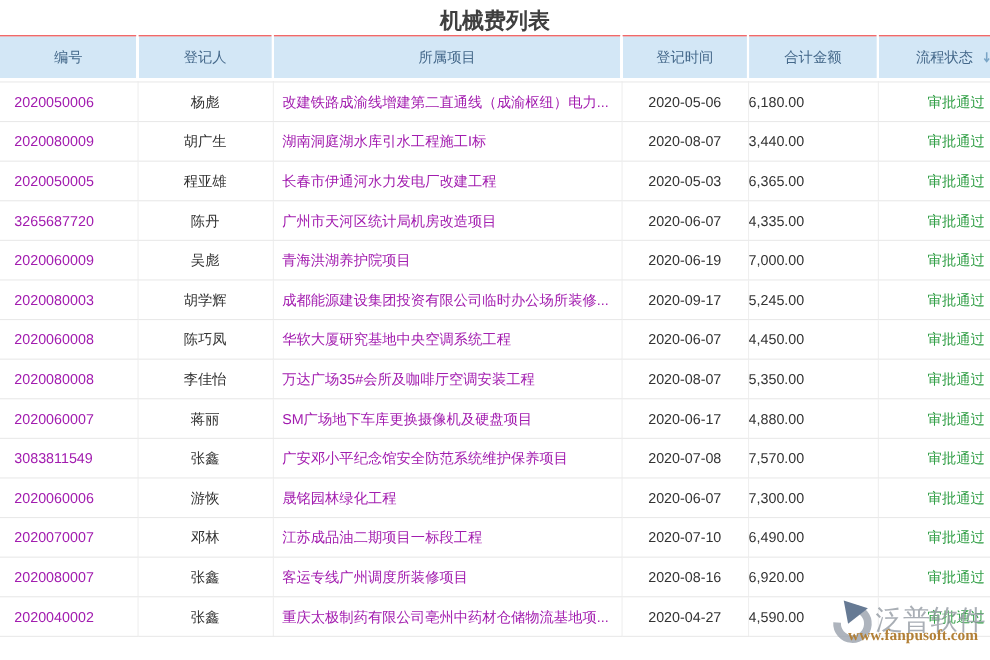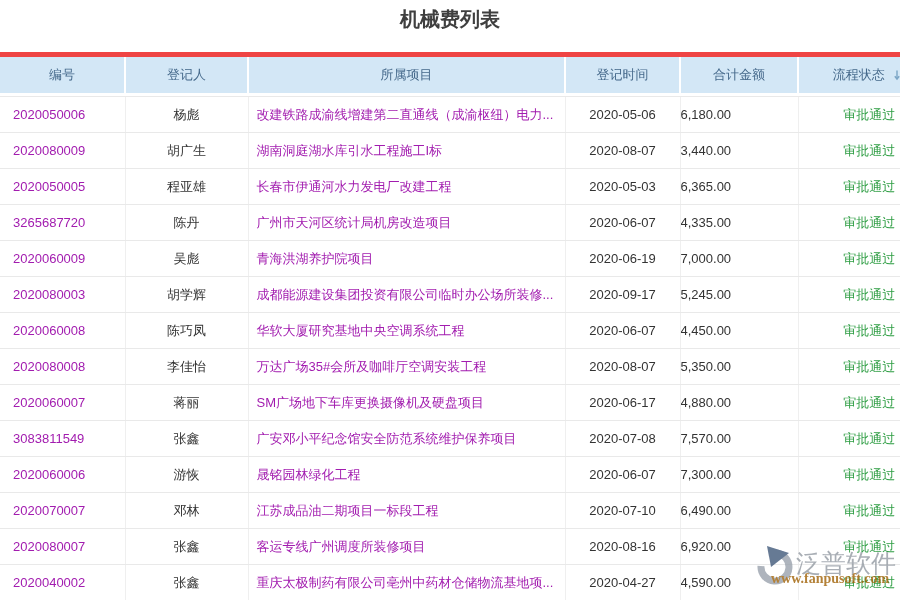--- a/index.html
+++ b/index.html
@@ -2,27 +2,27 @@
 <html><head>
 <meta charset="utf-8">
 <style>
   * { box-sizing: border-box; margin: 0; padding: 0; }
   html, body { width: 900px; height: 600px; overflow: hidden; background: #fff; }
   .page {
     position: relative; width: 900px; height: 600px; overflow: hidden;
     font-family: "Liberation Sans", sans-serif; background: #fff;
   }
   .page-title {
-    height: 52px; line-height: 38px; text-align: center;
+    height: 32px; line-height: 38px; text-align: center;
     font-size: 20px; font-weight: bold; color: #3f3f3f; border-radius: 10px;
   }
   table.grid { border-collapse: collapse; table-layout: fixed; width: 940px; }
   .grid thead th {
     background: #d3e7f6; height: 38px; font-size: 13px; font-weight: 400;
-    color: #44688a; text-align: center; border-top: 5px solid #ef4444;
+    color: #44688a; text-align: center; border-top: 1px solid #ef4444;
     border-right: 2px solid #ffffff; white-space: nowrap; overflow: hidden;
   }
   .grid thead th.last { border-right: none; }
   .grid tr.spacer-row td { height: 4px; border-bottom: 1px solid #e9e9e9; background: #fff; padding: 0; }
   .grid tbody td {
     height: 36px; font-size: 13px; color: #333; background: #fff;
     border-bottom: 1px solid #e9e9e9; border-right: 1px solid #efefef;
     white-space: nowrap; overflow: hidden; vertical-align: middle;
   }
   .grid tbody td:last-child { border-right: none; }

